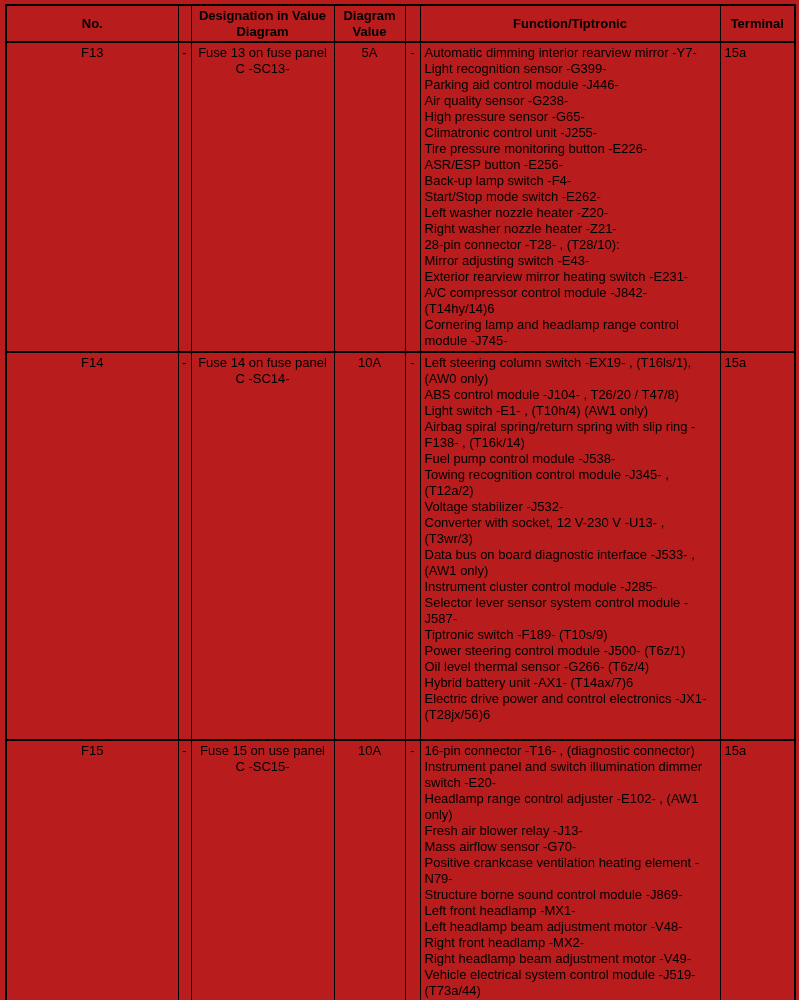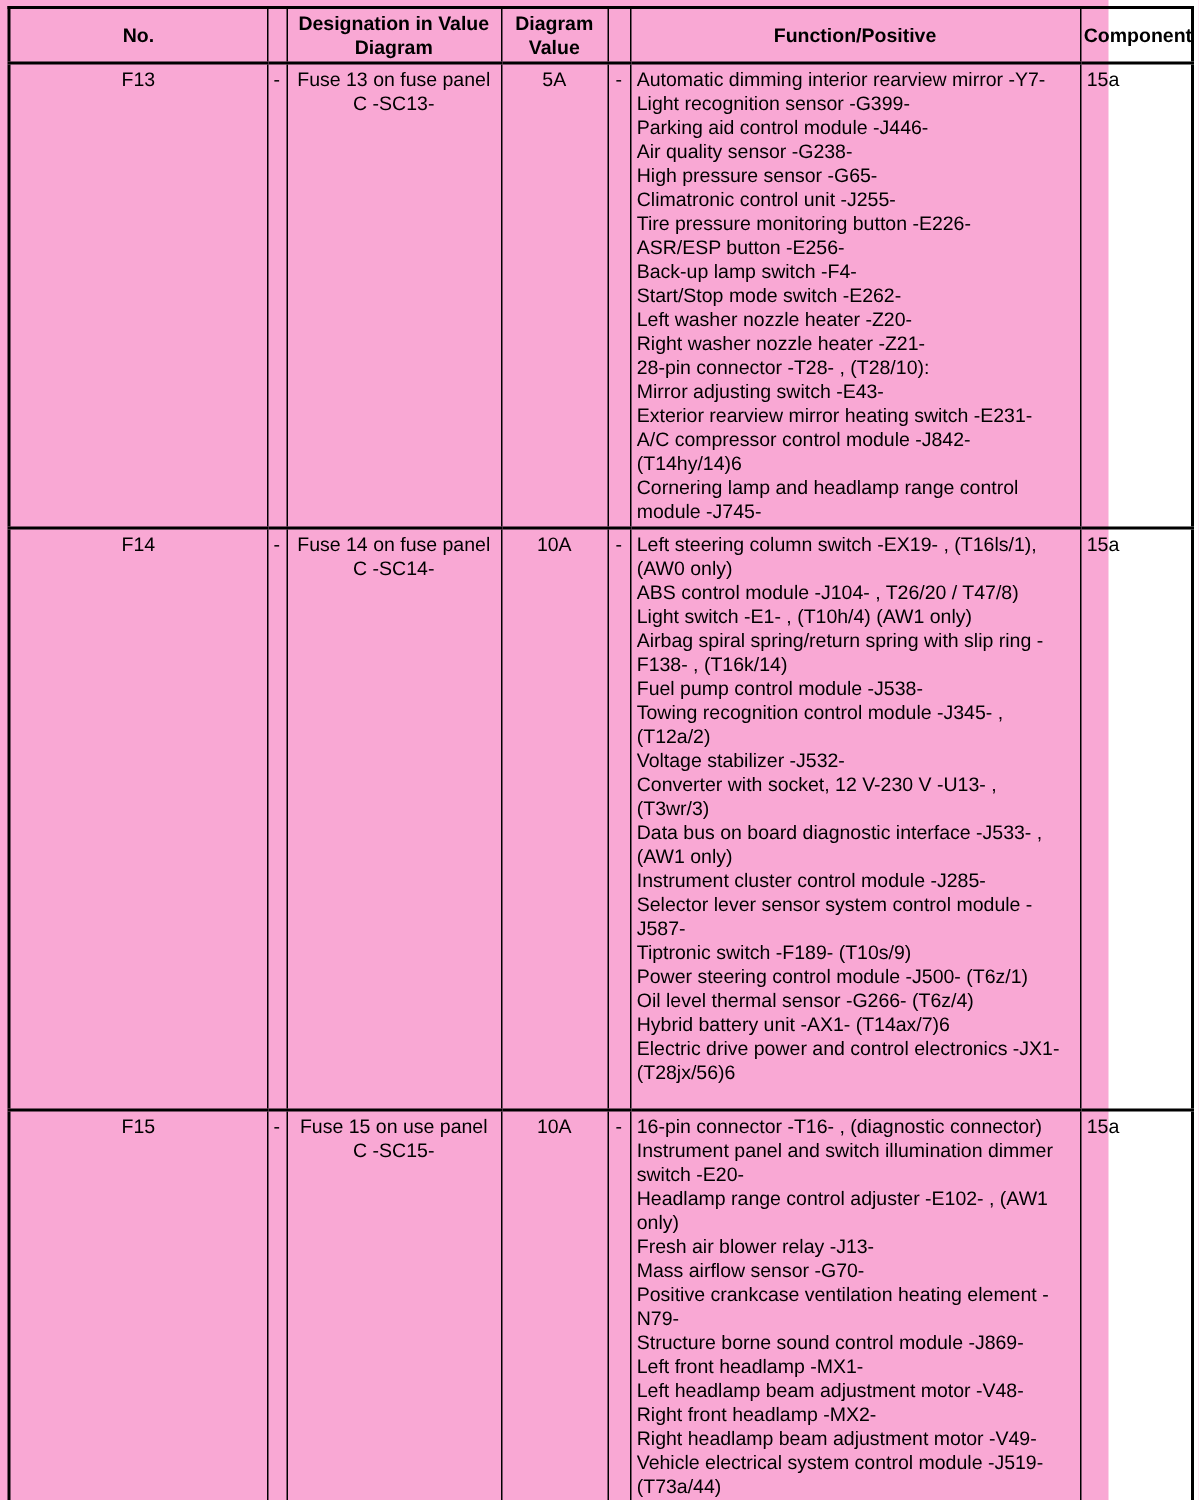--- a/index.html
+++ b/index.html
@@ -2,23 +2,23 @@
 <html><head>
 <meta charset="utf-8">
 <style>
   html, body {
     margin: 0;
     padding: 0;
     background: #ffffff;
     font-family: "Liberation Sans", "DejaVu Sans", sans-serif;
   }
   .page {
-    width: 739px;
+    width: 799px;
     height: 1000px;
-    background: #f9a8d4;
+    background: #b91c1c;
     box-sizing: border-box;
     padding: 4px 5px;
   }
   table.fuse-table {
     border-collapse: collapse;
     table-layout: fixed;
     width: 789px;
     border: 2px solid #000;
   }
   col.c-no       { width: 172px; }
@@ -73,22 +73,22 @@
         <col class="c-func">
         <col class="c-terminal">
     </colgroup>
     <thead>
       <tr>
         <th>No.</th>
         <th></th>
         <th>Designation in Value Diagram</th>
         <th>Diagram Value</th>
         <th></th>
-        <th>Function/Positive</th>
-        <th>Component</th>
+        <th>Function/Tiptronic</th>
+        <th>Terminal</th>
       </tr>
     </thead>
     <tbody>
       <tr class="row-0">
         <td class="no-cell">F13</td>
         <td class="dash-cell">-</td>
         <td class="desig-cell">Fuse 13 on fuse panel C -SC13-</td>
         <td class="nominal-cell">5A</td>
         <td class="dash-cell">-</td>
         <td class="func-cell">Automatic dimming interior rearview mirror -Y7-

